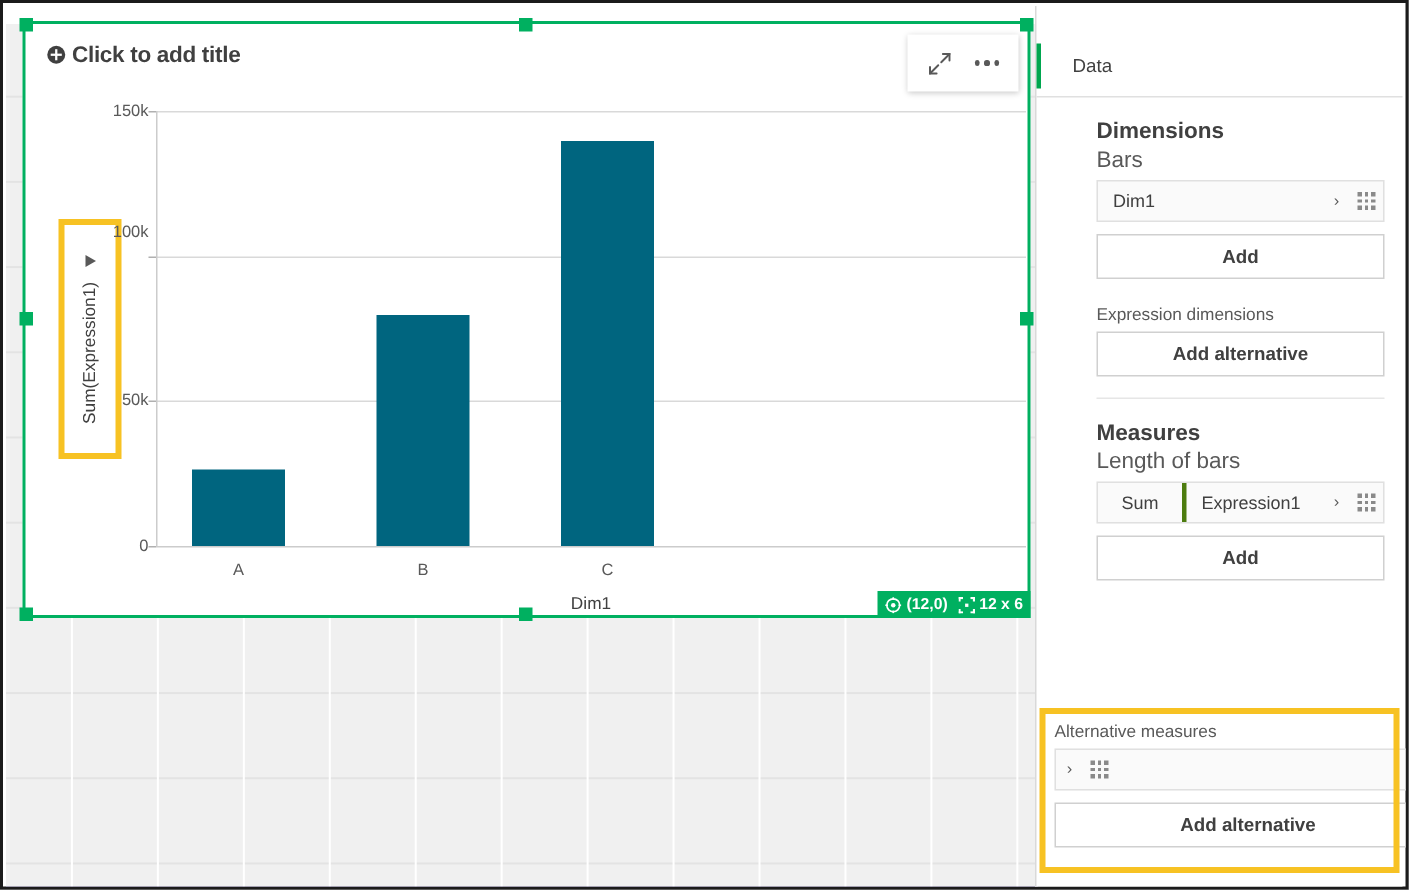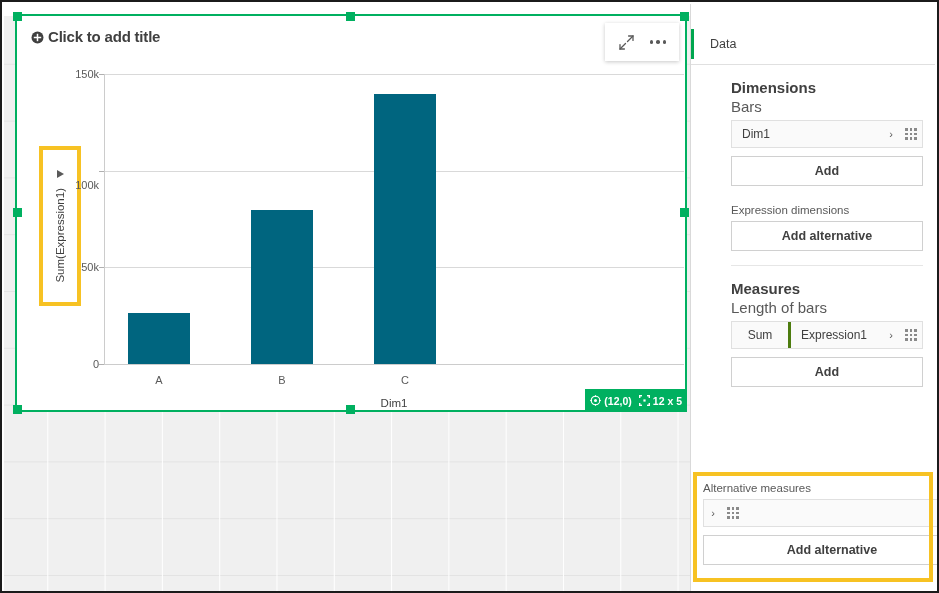--- a/index.html
+++ b/index.html
@@ -247,21 +247,21 @@
     color: #404040;
   }
 
   
   #obj-status {
     position: absolute;
     right: -2px;
     bottom: -2px;
     display: flex;
     align-items: stretch;
-    height: 23px;
+    height: 18px;
     background: #00b060;
     color: #ffffff;
     font-size: 10.5px;
     font-weight: 700;
     z-index: 45;
   }
   .badge {
     display: flex;
     align-items: center;
     gap: 3px;
@@ -279,21 +279,21 @@
     background: #ffffff;
     border-left: 1px solid #d9d9d9;
     box-sizing: border-box;
   }
   #panel-header {
     position: relative;
     height: 40px;
     border-bottom: 1px solid #e0e0e0;
     display: flex;
     align-items: center;
-    padding-left: 19px;
+    padding-left: 24px;
     margin-top: 20px;
   }
   #panel-header::before {
     content: "";
     position: absolute;
     left: 0; top: 5px;
     width: 3px; height: 30px;
     background: #00a64f;
   }
   #panel-header .t {
@@ -456,21 +456,21 @@
       <div id="plot-wrap">
 
         <div class="axis-label-y">
           <span class="tri"></span>
           <span class="txt">Sum(Expression1)</span>
         </div>
 
         <div id="ytick-col">
           <div class="ytick" style="top:348px">0</div>
           <div class="ytick" style="top:251px">50k</div>
-          <div class="ytick" style="top:169px">100k</div>
+          <div class="ytick" style="top:139px">100k</div>
           <div class="ytick" style="top:58px">150k</div>
         </div>
 
         <div class="tickmark" style="top:348px"></div>
         <div class="tickmark" style="top:251px"></div>
         <div class="tickmark" style="top:155px"></div>
         <div class="tickmark" style="top:58px"></div>
 
         <div class="gridline" style="top:251px"></div>
         <div class="gridline" style="top:155px"></div>
@@ -511,21 +511,21 @@
                 <rect x="8" y="0" width="3" height="1.4"></rect>
               <rect x="0" y="0" width="1.4" height="3"></rect>
                 <rect x="9.6" y="0" width="1.4" height="3"></rect>
               <rect x="0" y="9.6" width="3" height="1.4"></rect>
                 <rect x="8" y="9.6" width="3" height="1.4"></rect>
               <rect x="0" y="8" width="1.4" height="3"></rect>
                 <rect x="9.6" y="8" width="1.4" height="3"></rect>
               <rect x="4.4" y="4.4" width="2.2" height="2.2"></rect>
             </g>
           </svg>
-          <span>12 x 5</span>
+          <span>12 x 6</span>
         </div>
       </div>
 
       <div class="handle h-tl"></div>
       <div class="handle h-tc"></div>
       <div class="handle h-tr"></div>
       <div class="handle h-ml"></div>
       <div class="handle h-mr"></div>
       <div class="handle h-bl"></div>
       <div class="handle h-bc"></div>

